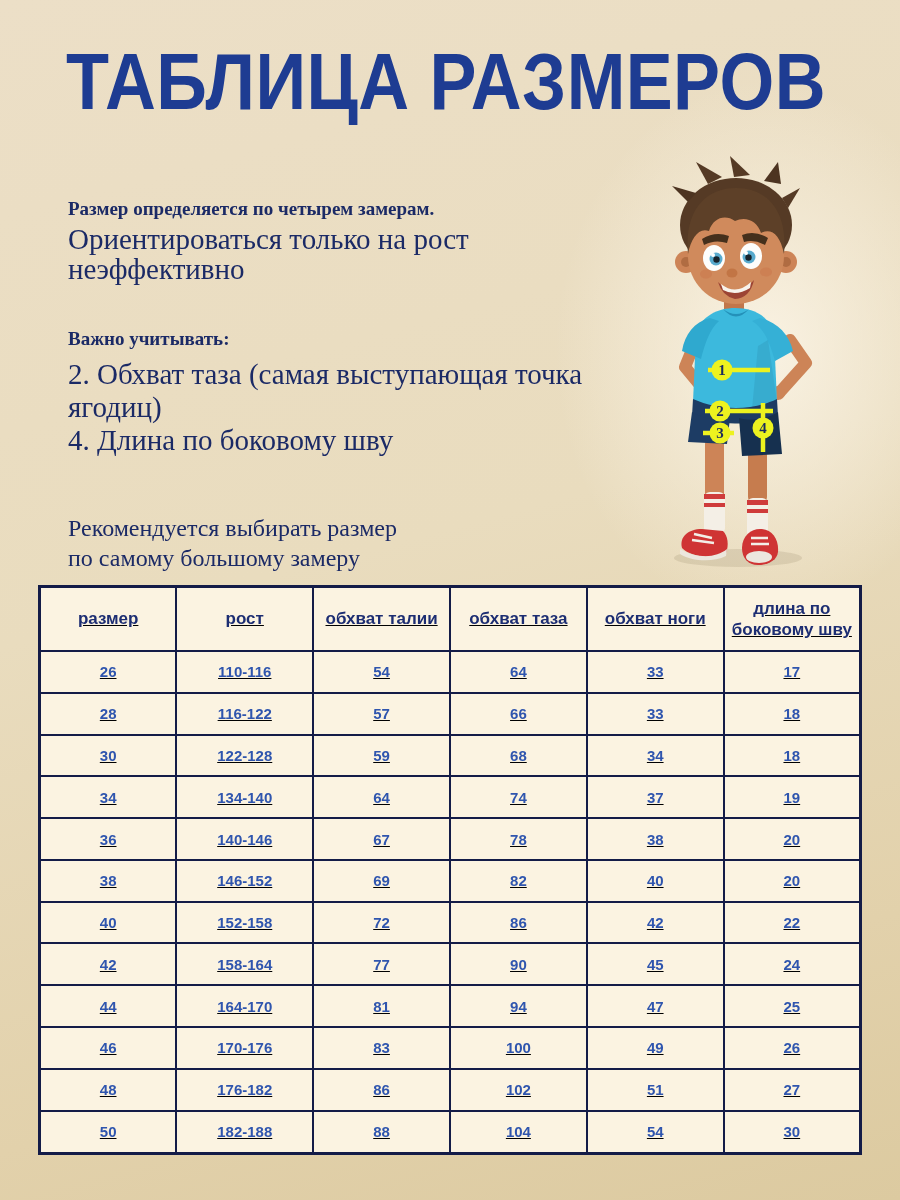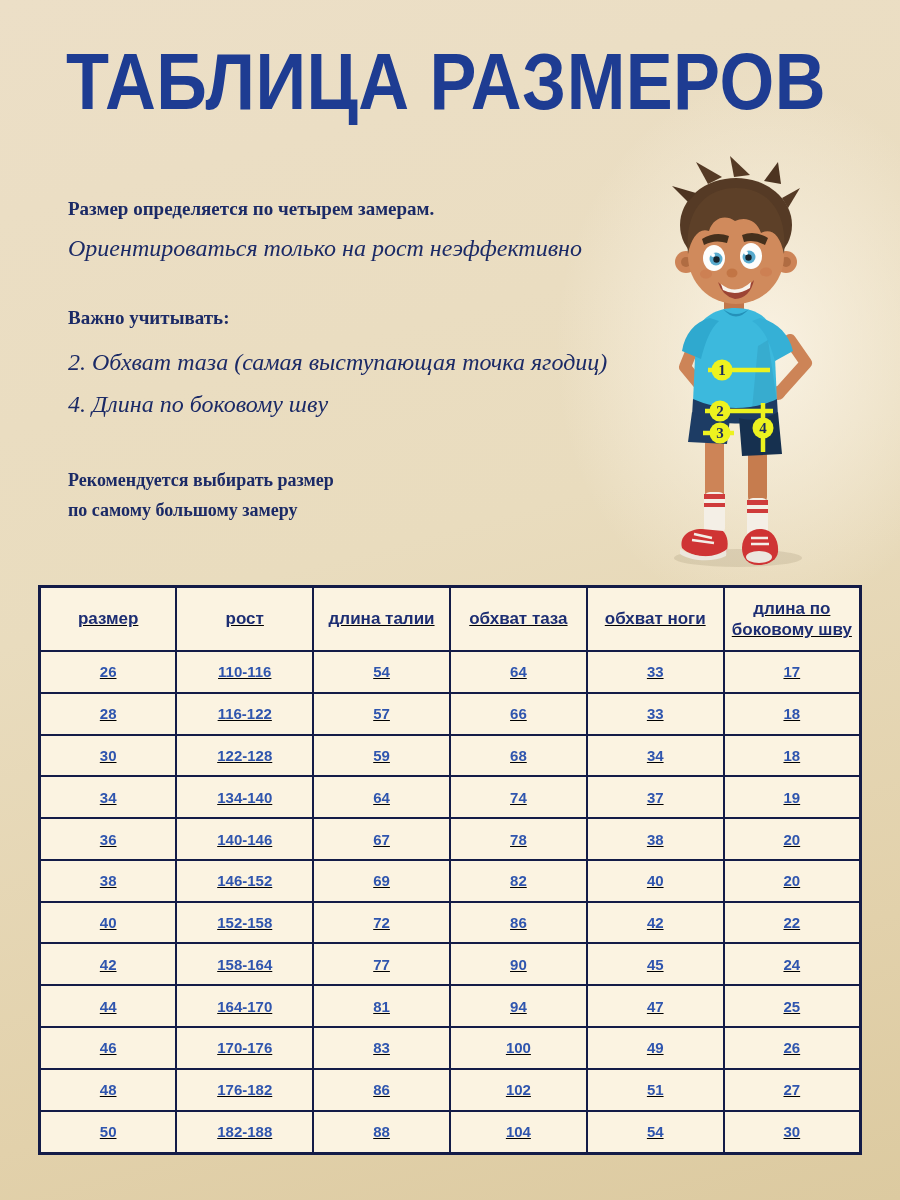--- a/index.html
+++ b/index.html
@@ -17,25 +17,25 @@
     font-family:"Liberation Sans", sans-serif;
     font-weight:700; font-size:80px; line-height:1.05;
     color:#1e3c92; white-space:nowrap;
     transform:scaleX(0.88); transform-origin:left top;
     letter-spacing:0.5px;
   }
 
   
   .textcol { position:absolute; left:68px; top:194px; width:570px; color:#1b2a66; }
   .t-bold   { font-weight:700; font-size:19px; line-height:30px; }
-  .t-italic { font-style:italic; font-size:24px; line-height:30px;margin-top:9px; }
+  .t-italic { font-size:29px; line-height:30px; }
   .gap-sm { height:40px; }
   .gap-xs { height:4px; }
   .items .t-italic { line-height:33px; }
-  .rec { margin-top:44px; font-weight:700; font-size:18px; line-height:30px; }
+  .rec { margin-top:56px; font-weight:400; font-size:24px; line-height:30px; }
 
   
   .figure { position:absolute; left:630px; top:150px; width:270px; height:430px; }
   .figure svg { display:block; width:100%; height:100%; }
   .marker-num { font-family:"Liberation Serif", serif; font-weight:700; font-size:15px; fill:#1a2a5e; }
 
   
   .size-table {
     position:absolute; left:38px; top:585px; width:824px; height:570px;
     border-collapse:collapse; table-layout:fixed;
@@ -175,21 +175,21 @@
         <text x="133" y="283" text-anchor="middle" class="marker-num">4</text>
       </g>
     </svg>
   </div>
 
   <table class="size-table">
     <thead>
       <tr>
         <th>размер</th>
         <th>рост</th>
-        <th>длина талии</th>
+        <th>обхват талии</th>
         <th>обхват таза</th>
         <th>обхват ноги</th>
         <th>длина по боковому шву</th>
       </tr>
     </thead>
     <tbody>
         <tr>
           <td>26</td>
           <td>110-116</td>
           <td>54</td>

